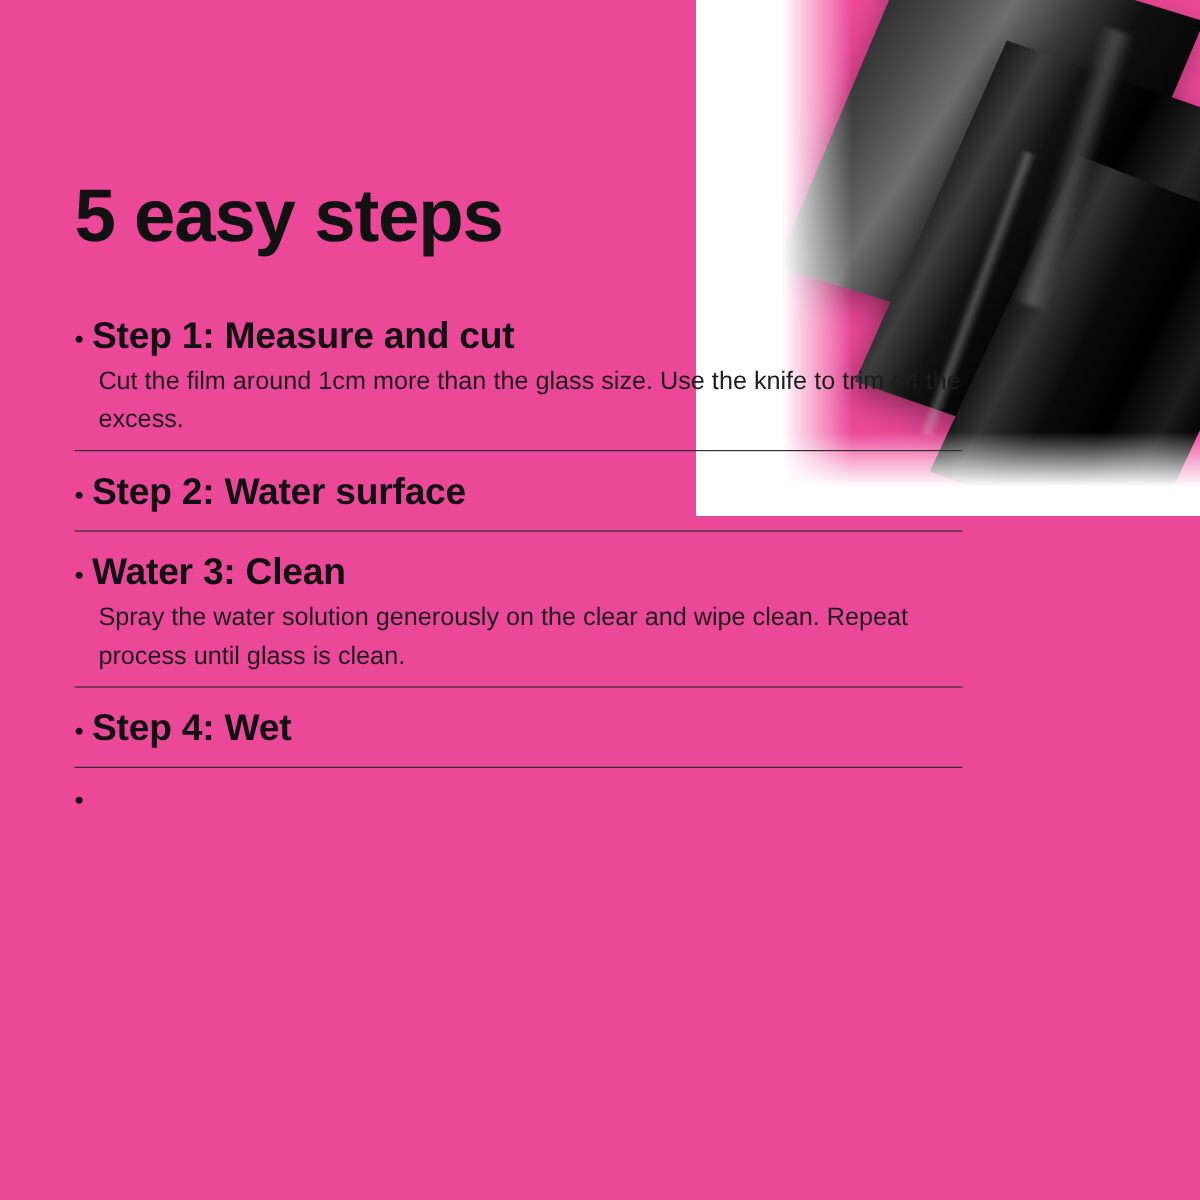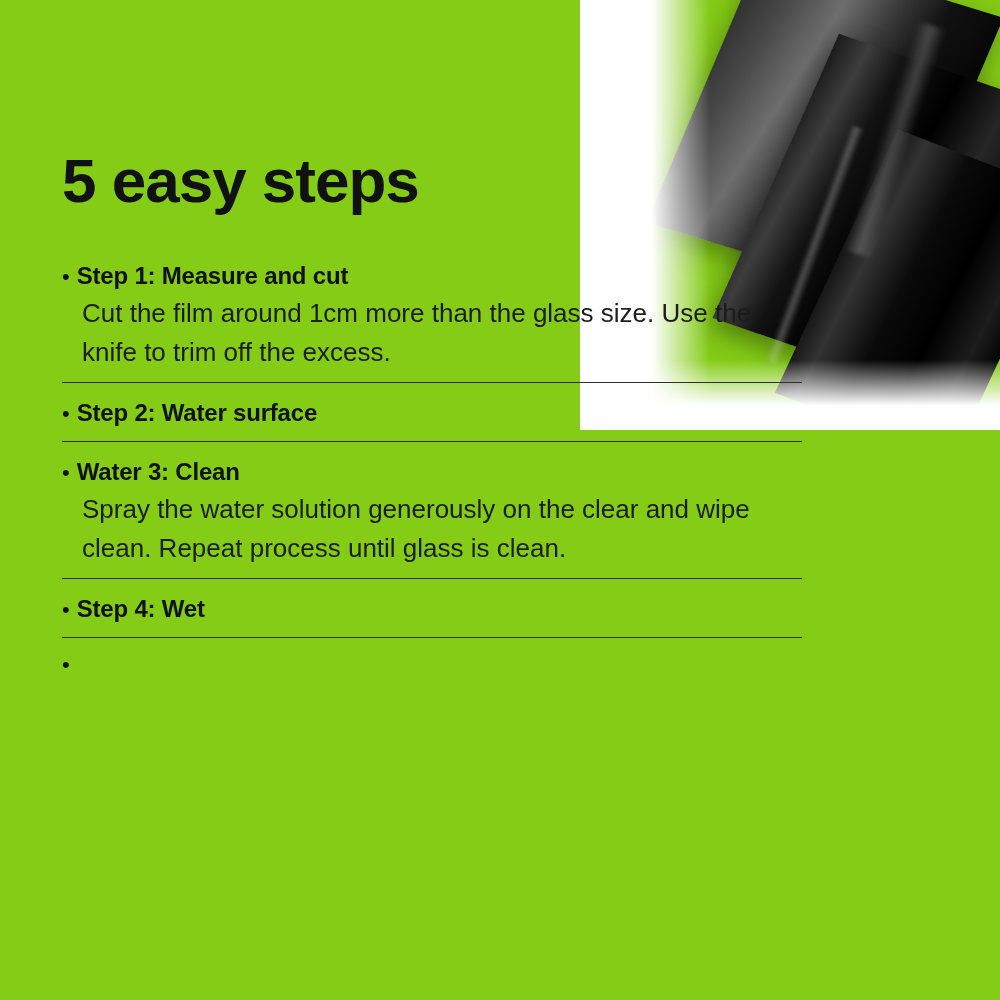--- a/index.html
+++ b/index.html
@@ -10,21 +10,21 @@
     width: 1000px;
     height: 1000px;
     background: #ffffff;
     font-family: "Liberation Sans", sans-serif;
     overflow: hidden;
   }
   .page {
     position: relative;
     width: 1000px;
     height: 1000px;
-    background: #84cc16;
+    background: #ec4899;
     overflow: hidden;
   }
 
   
   .artwork {
     position: absolute;
     top: 0;
     right: 0;
     width: 420px;
     height: 430px;
@@ -137,28 +137,28 @@
     align-items: baseline;
     gap: 7px;
     margin: 0 0 4px 0;
   }
   .bullet {
     font-size: 22px;
     line-height: 1;
     color: #111111;
   }
   .step-title {
-    font-size: 24px;
+    font-size: 31px;
     font-weight: bold;
     color: #111111;
     letter-spacing: -0.2px;
   }
   .step-body {
     margin: 0 0 0 20px;
-    font-size: 26px;
+    font-size: 21px;
     line-height: 1.5;
     color: #1c1c1c;
     max-width: 720px;
   }
 </style>
 </head>
 <body>
 
 <div class="page">
 

